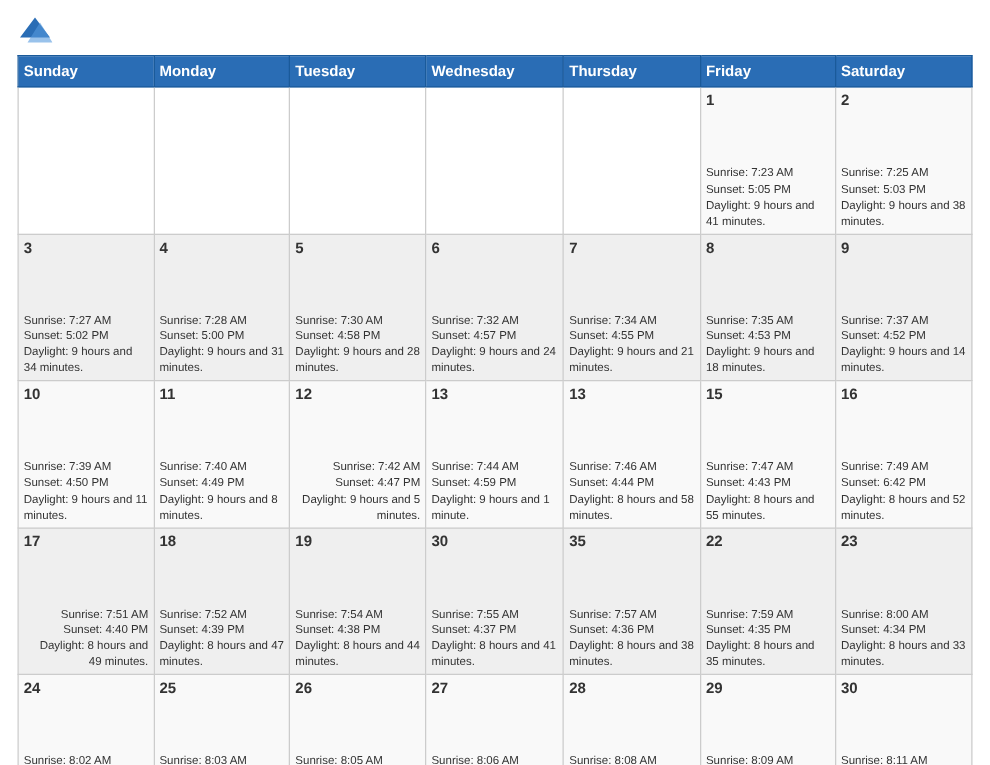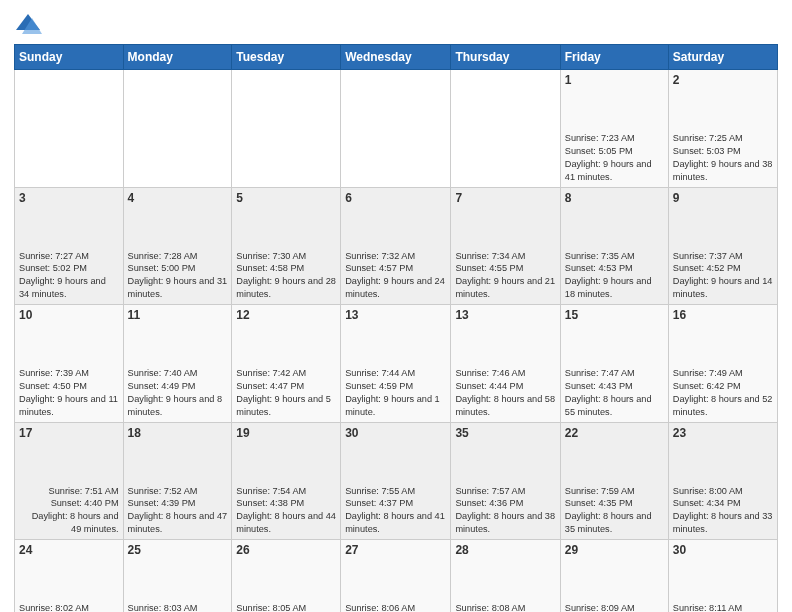--- a/index.html
+++ b/index.html
@@ -210,21 +210,21 @@
 Daylight: 9 hours and 11 minutes.</div>
           </td>
           <td>
             <span class="day-number">11</span>
             <div class="day-info" style="white-space: pre-line;">Sunrise: 7:40 AM
 Sunset: 4:49 PM
 Daylight: 9 hours and 8 minutes.</div>
           </td>
           <td>
             <span class="day-number">12</span>
-            <div class="day-info" style="white-space: pre-line;">Sunrise: 7:42 AM
+            <div class="day-info" style="white-space: pre-line; text-align: right;">Sunrise: 7:42 AM
 Sunset: 4:47 PM
 Daylight: 9 hours and 5 minutes.</div>
           </td>
           <td>
             <span class="day-number">13</span>
             <div class="day-info" style="white-space: pre-line;">Sunrise: 7:44 AM
 Sunset: 4:59 PM
 Daylight: 9 hours and 1 minute.</div>
           </td>
           <td>

